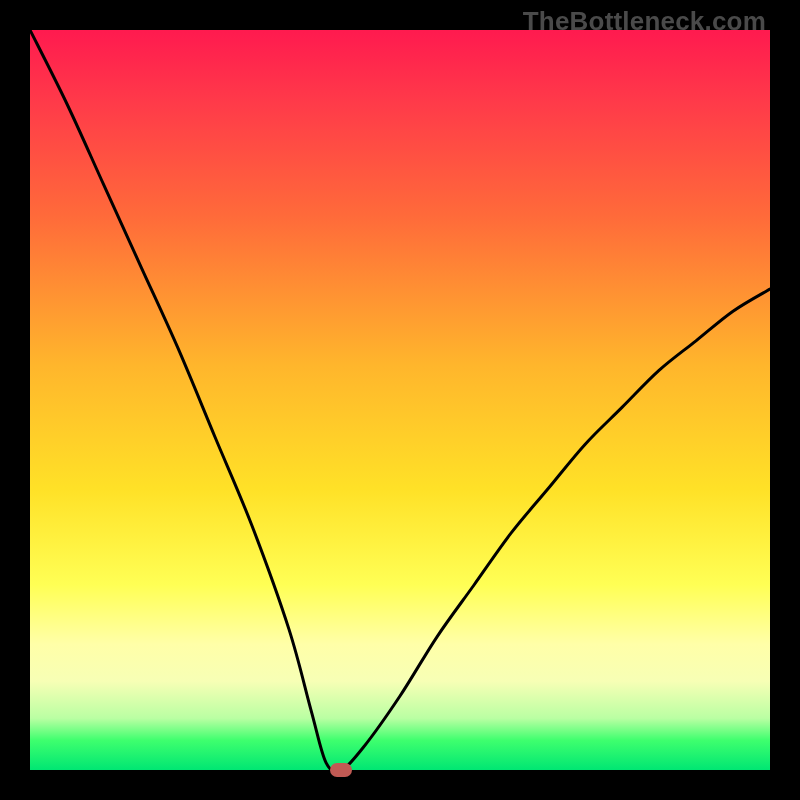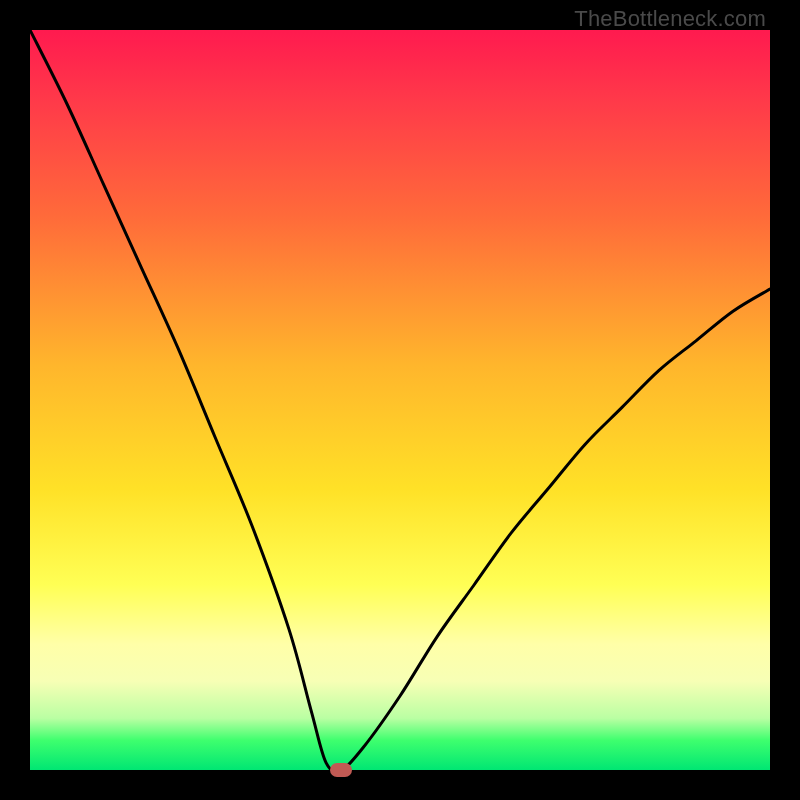--- a/index.html
+++ b/index.html
@@ -28,22 +28,22 @@
       #f7ffb5 88%,
       #baffa3 93%,
       #3eff6e 96%,
       #00e673 100%);
   }
   .watermark {
     position: absolute;
     top: 6px;
     right: 34px;
     color: #4a4a4a;
-    font-size: 22px;
-    font-weight: 400;
+    font-size: 26px;
+    font-weight: 700;
     letter-spacing: 0.2px;
     z-index: 10;
   }
   svg.curve {
     position: absolute;
     left: 0;
     top: 0;
     width: 740px;
     height: 740px;
   }

